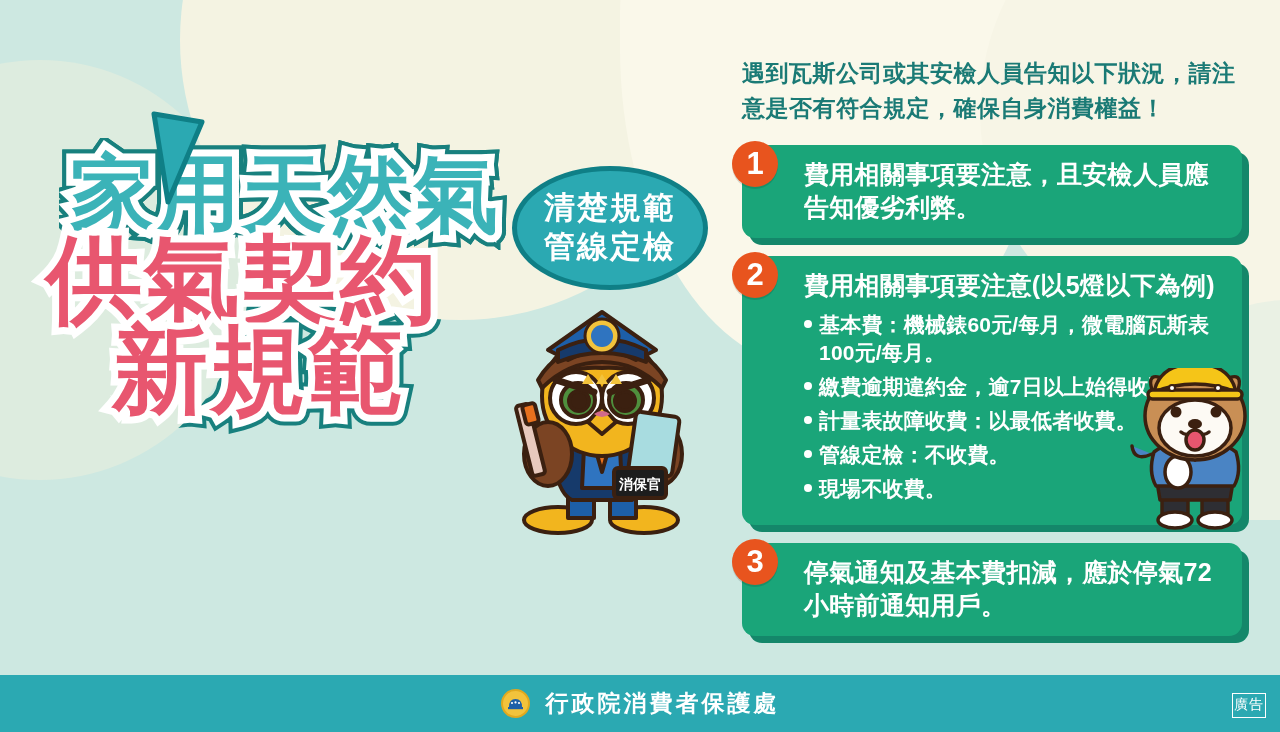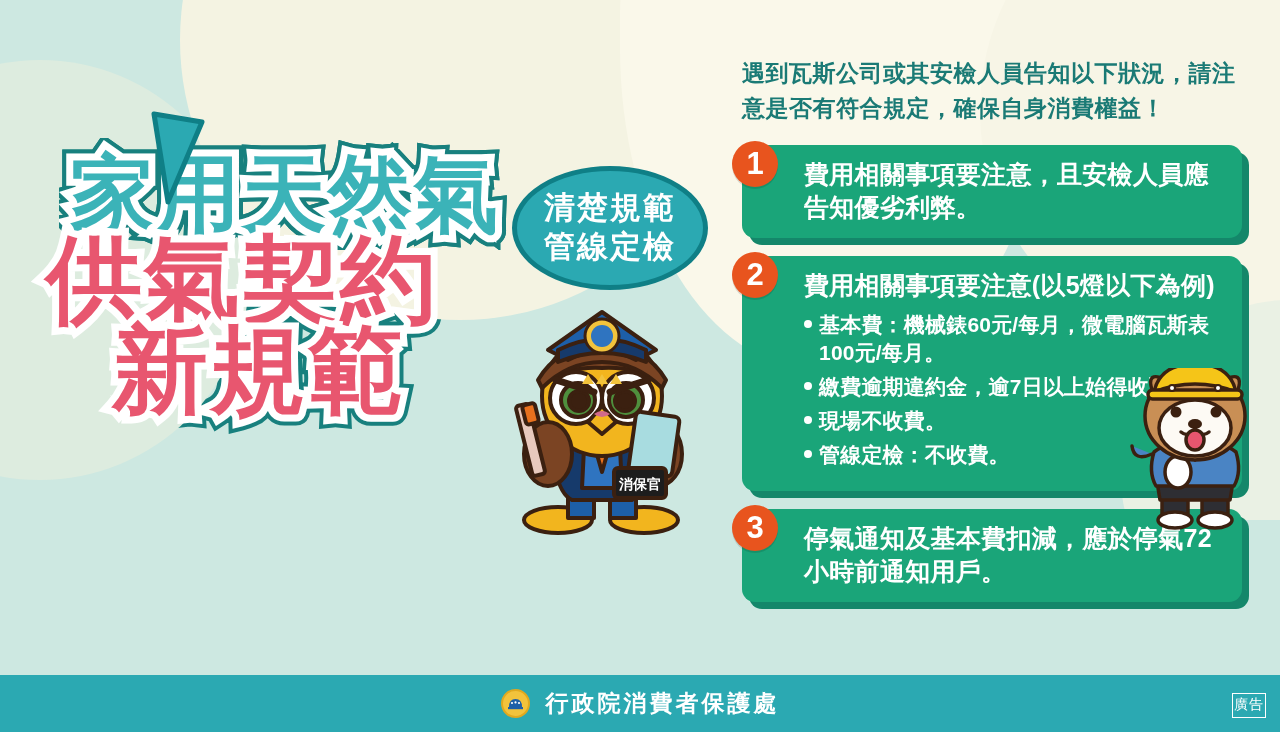--- a/index.html
+++ b/index.html
@@ -313,25 +313,29 @@
         <div class="bullet">
           <span class="bullet-dot"></span>
           <span class="bullet-txt">基本費：機械錶60元/每月，微電腦瓦斯表100元/每月。</span>
         </div>
         <div class="bullet">
           <span class="bullet-dot"></span>
           <span class="bullet-txt">繳費逾期違約金，逾7日以上始得收取。</span>
         </div>
         <div class="bullet">
           <span class="bullet-dot"></span>
+          <span class="bullet-txt">計量表故障收費：以最低者收費。</span>
+        </div>
+        <div class="bullet">
+          <span class="bullet-dot"></span>
+          <span class="bullet-txt">管線定檢：不收費。</span>
+        </div>
+        <div class="bullet">
+          <span class="bullet-dot"></span>
           <span class="bullet-txt">現場不收費。</span>
-        </div>
-        <div class="bullet">
-          <span class="bullet-dot"></span>
-          <span class="bullet-txt">管線定檢：不收費。</span>
         </div>
       </div>
     </div>
   </div>
 
   <div class="card-wrap">
     <div class="card">
       <div class="card-num">3</div>
       <div class="card-text">停氣通知及基本費扣減，應於停氣72小時前通知用戶。</div>
     </div>

